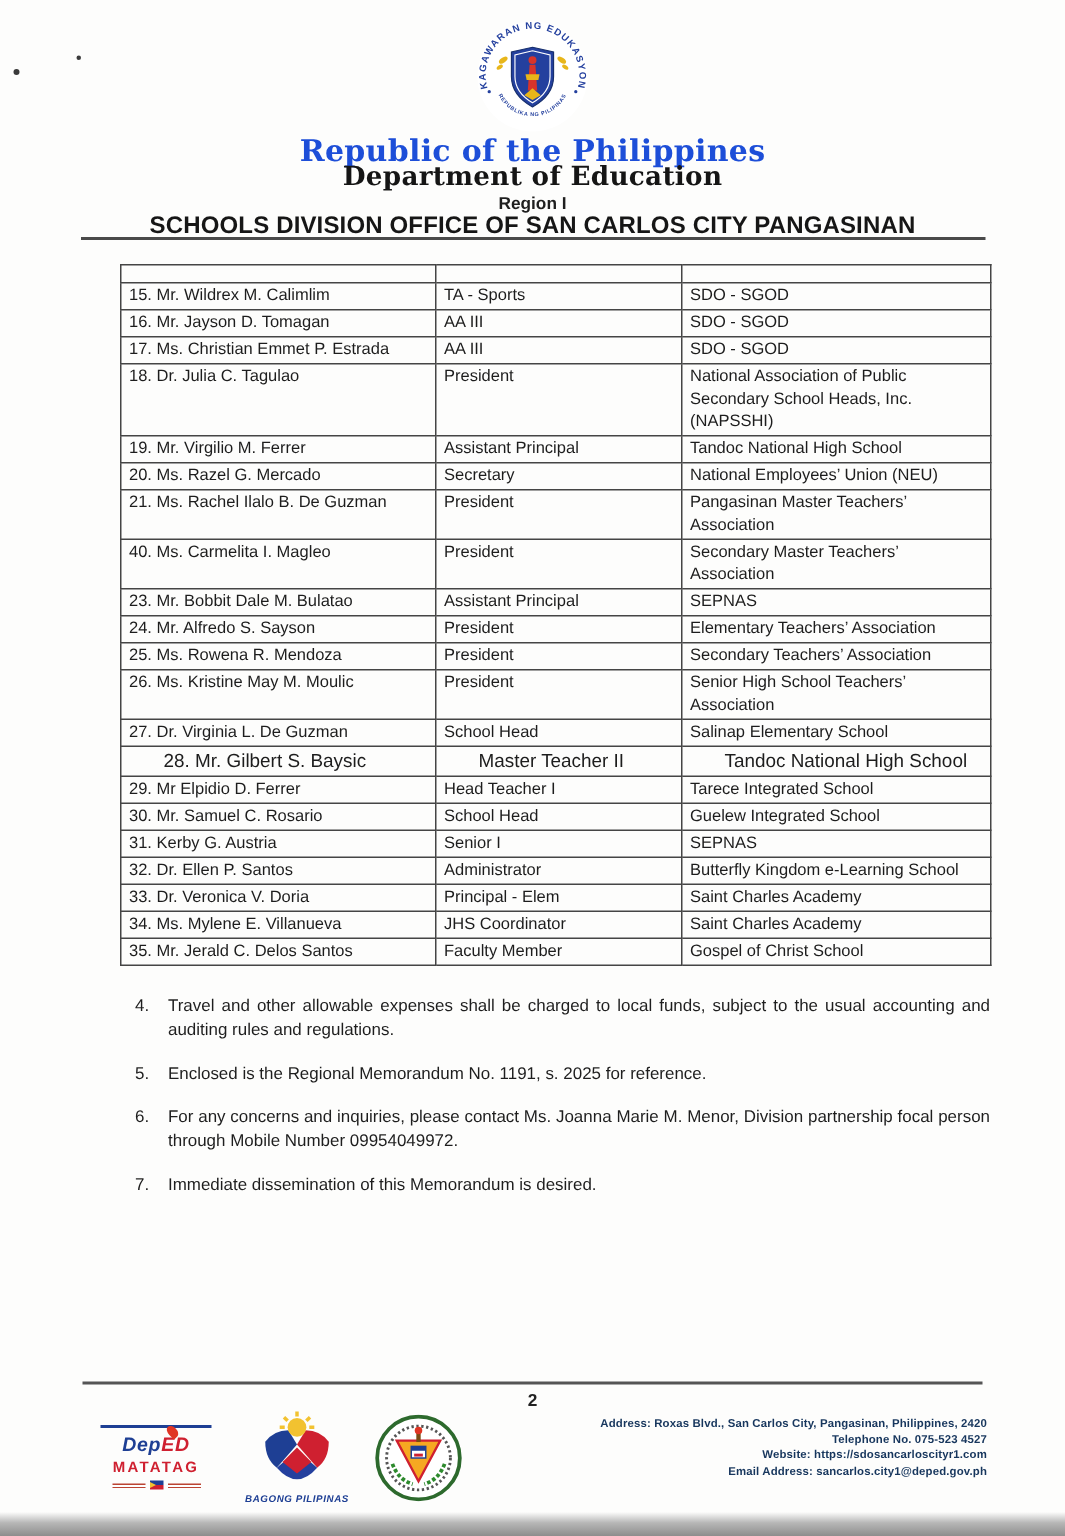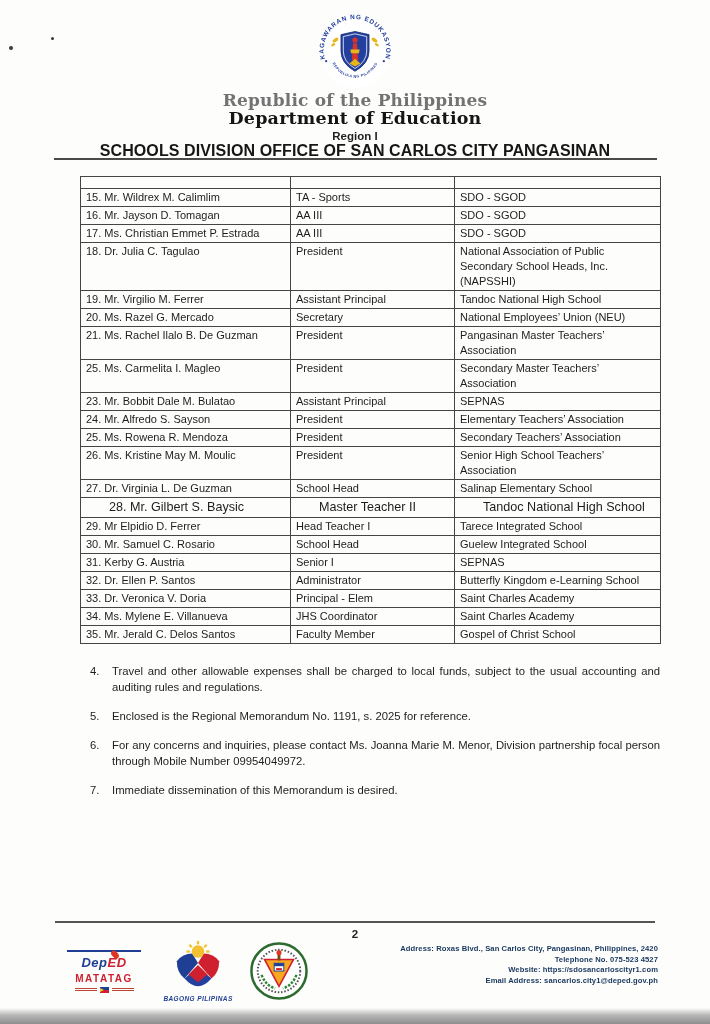--- a/index.html
+++ b/index.html
@@ -13,21 +13,21 @@
   .page{position:absolute;inset:0;}
 
   
   .speck{position:absolute;background:#3a3a3a;border-radius:50%;}
   .speck1{left:9px;top:46px;width:4px;height:4px;}
   .speck2{left:51px;top:37px;width:3px;height:3px;}
 
   
   .header{position:absolute;top:12px;left:0;width:710px;text-align:center;}
   .seal{width:78px;height:78px;margin:0 auto;display:block;}
-  .rp-line{font-family:"DejaVu Serif", serif;font-weight:bold;font-size:17px;line-height:17px;color:#737373;letter-spacing:.2px;margin-top:2px;}
+  .rp-line{font-family:"DejaVu Serif", serif;font-weight:bold;font-size:20px;line-height:17px;color:#1d4ed8;letter-spacing:.2px;margin-top:2px;}
   .dept-line{font-family:"DejaVu Serif", serif;font-weight:bold;font-size:17.5px;line-height:19px;color:#151515;letter-spacing:.2px;}
   .region-line{font-weight:bold;font-size:11.5px;line-height:14px;color:#1f1f1f;margin-top:1px;}
   .office-line{font-weight:bold;font-size:16px;line-height:15px;color:#161616;letter-spacing:.1px;}
   .header-rule{position:absolute;top:158px;left:54px;width:603px;height:0;border-top:2px solid #4a4a4a;}
 
   
   .content{position:absolute;top:176px;left:80px;width:580px;}
 
   table.roster{border-collapse:collapse;table-layout:fixed;width:580px;font-size:11px;line-height:15px;color:#1d1d1d;border-radius:11px;}
   table.roster td{border:1.6px solid #454545;padding:1px 5px 1px 5px;vertical-align:top;word-wrap:break-word;}
@@ -156,21 +156,21 @@
     <td>20. Ms. Razel G. Mercado</td>
     <td>Secretary</td>
     <td>National Employees’ Union (NEU)</td>
   </tr>
           <tr>
     <td>21. Ms. Rachel Ilalo B. De Guzman</td>
     <td>President</td>
     <td>Pangasinan Master Teachers’ Association</td>
   </tr>
           <tr>
-    <td>25. Ms. Carmelita I. Magleo</td>
+    <td>40. Ms. Carmelita I. Magleo</td>
     <td>President</td>
     <td>Secondary Master Teachers’ Association</td>
   </tr>
           <tr>
     <td>23. Mr. Bobbit Dale M. Bulatao</td>
     <td>Assistant Principal</td>
     <td>SEPNAS</td>
   </tr>
           <tr>
     <td>24. Mr. Alfredo S. Sayson</td>

